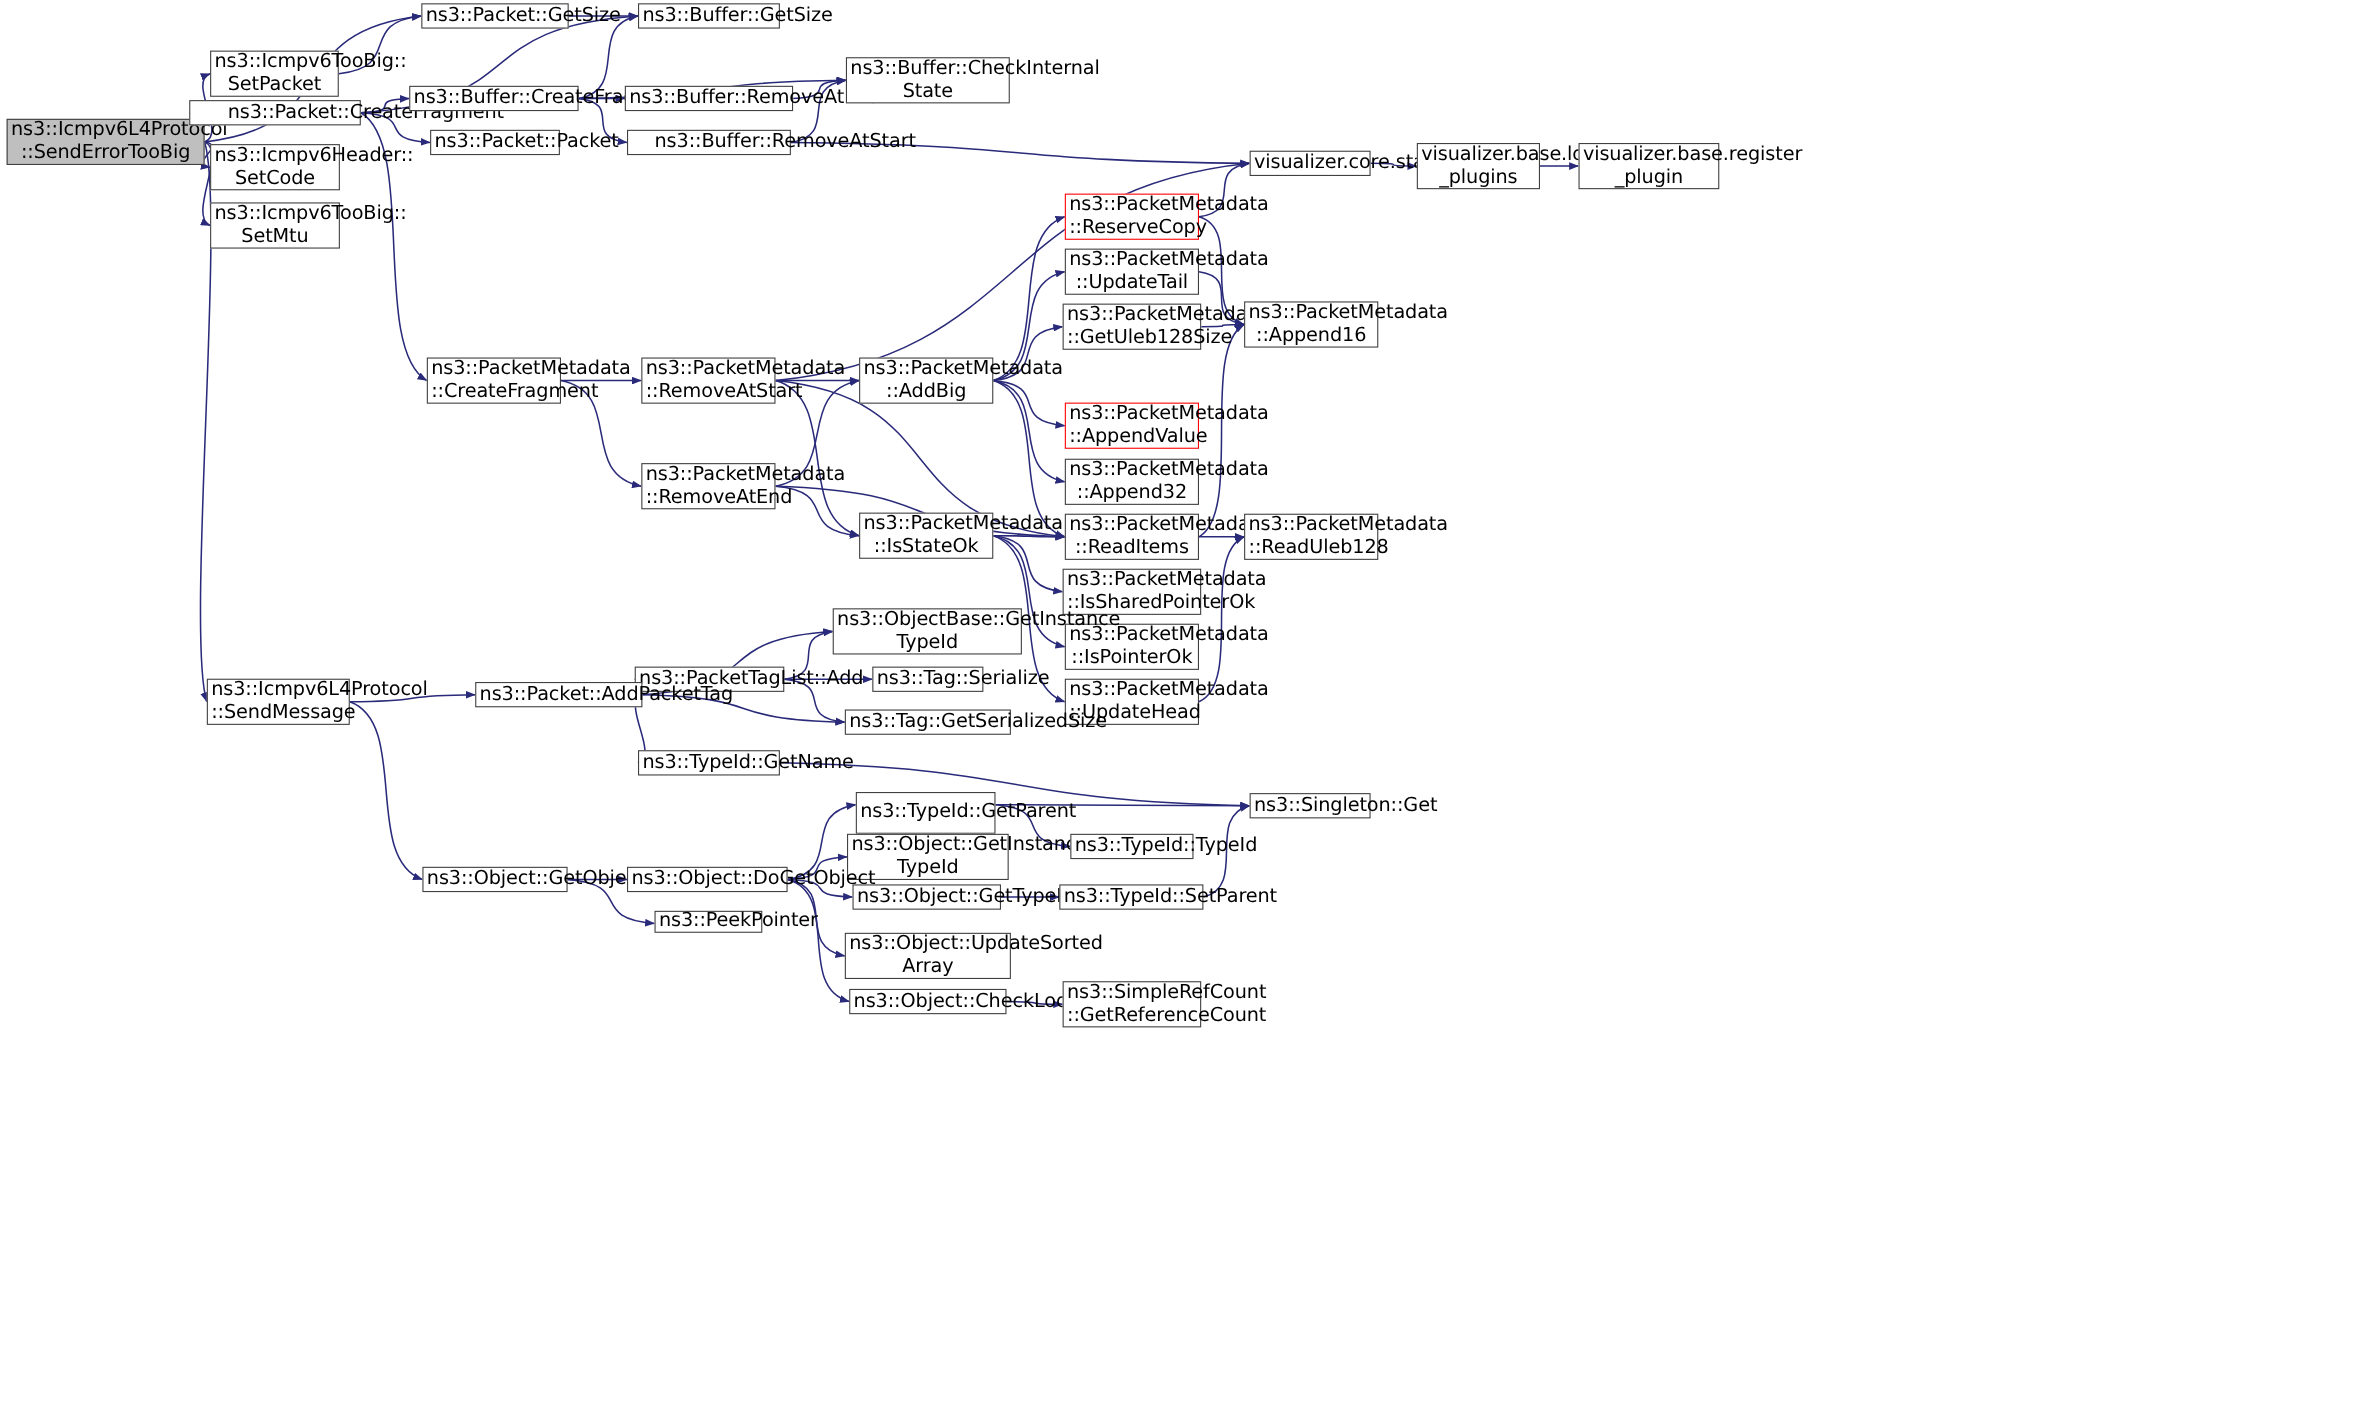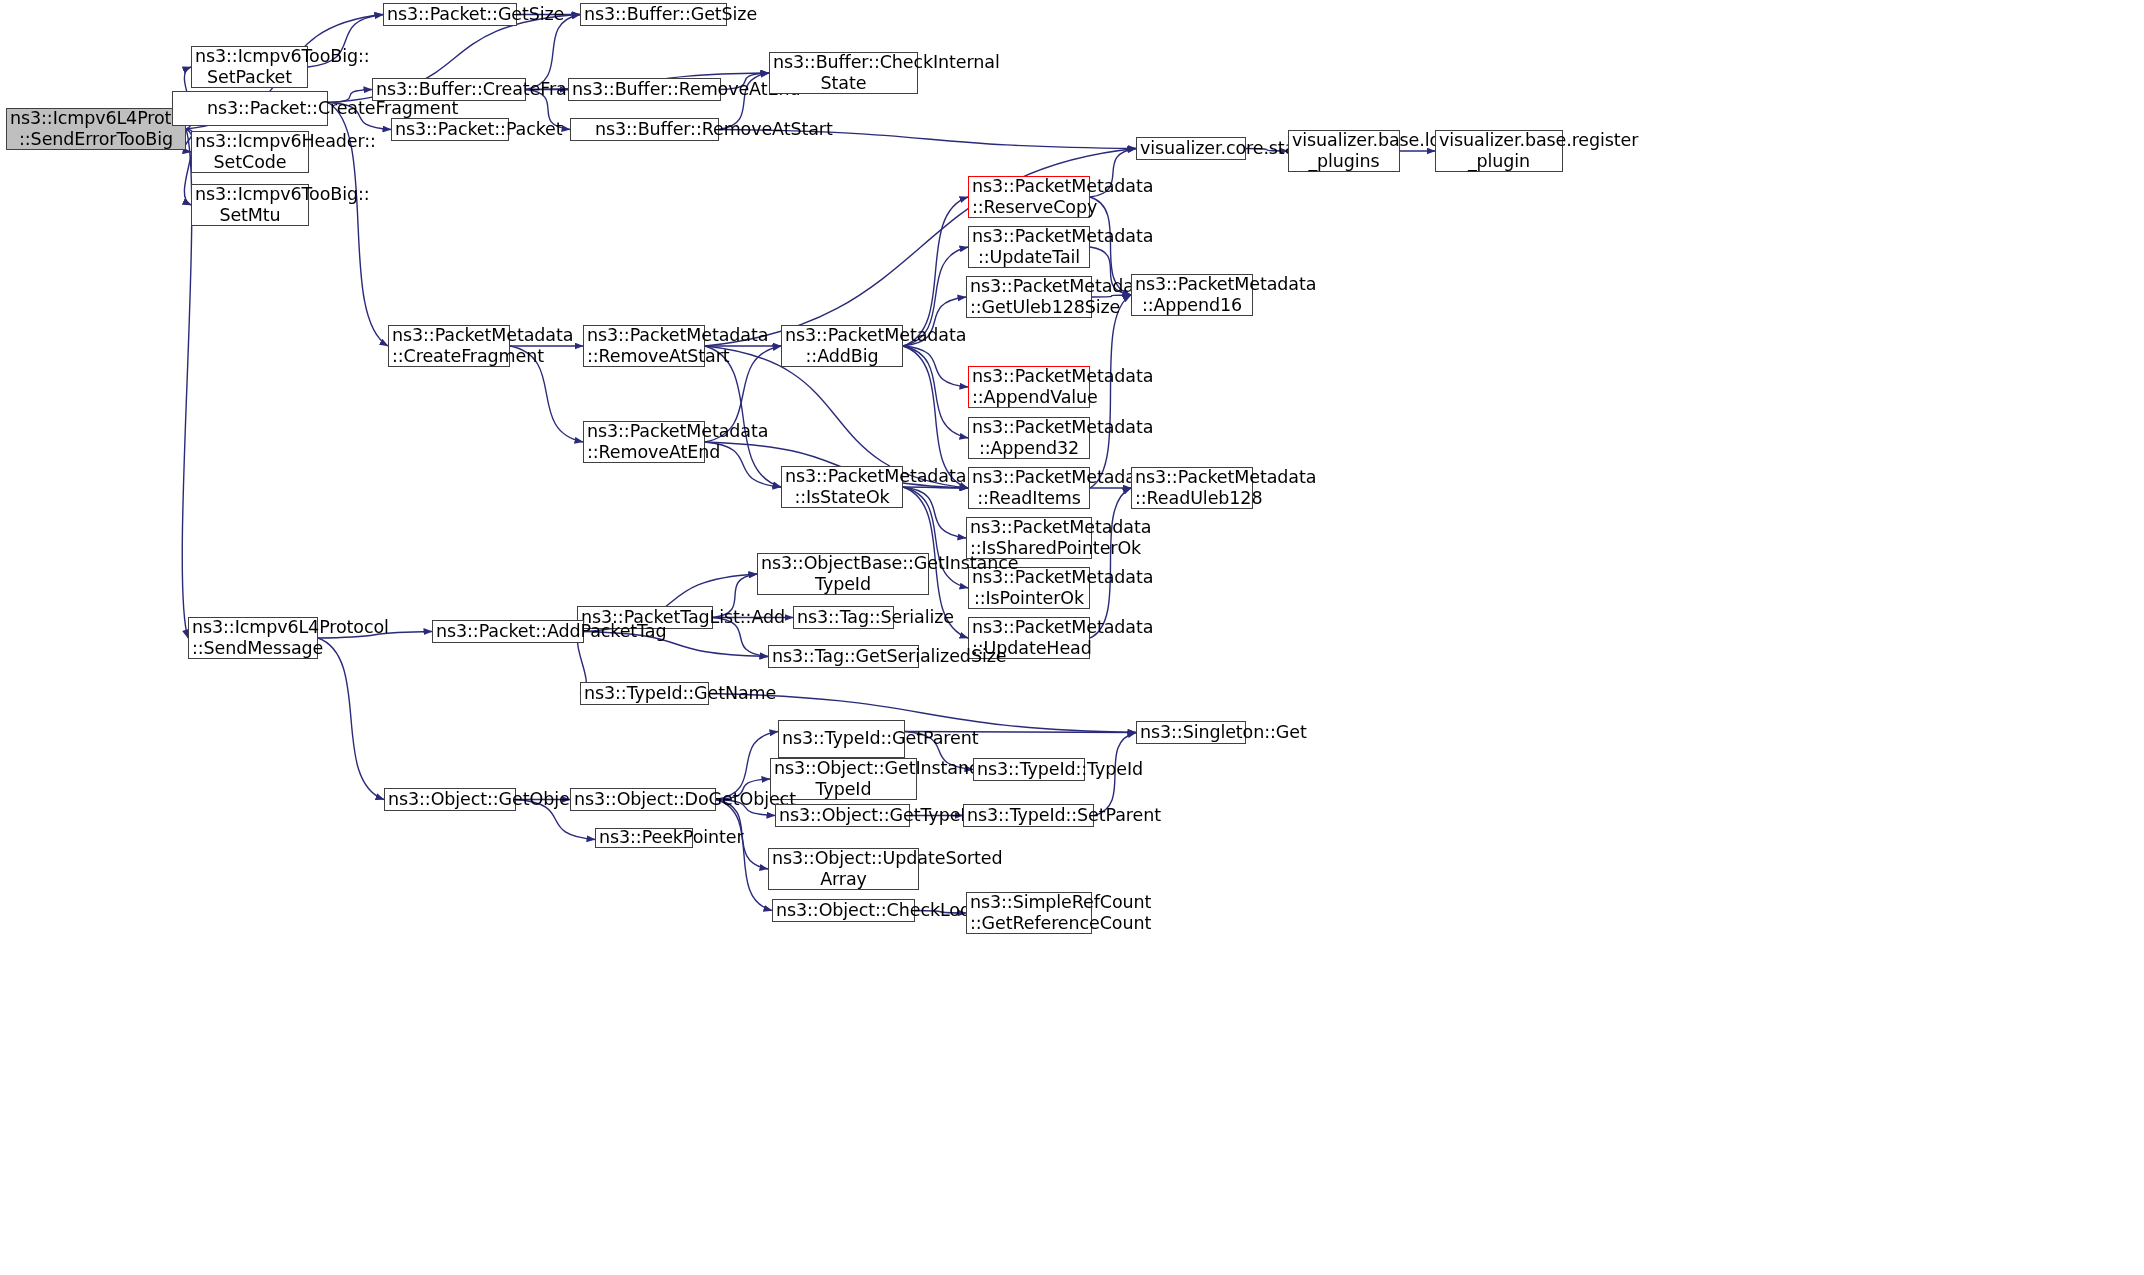--- a/index.html
+++ b/index.html
@@ -126,24 +126,24 @@
         <path d="M 716 799.5 C 764.8 812.82, 723.2 897.18, 772 910.5" fill="none" stroke="#2a2a7a" stroke-width="1.4" marker-end="url(#arrowhead)"></path>
         <path d="M 910 815.5 C 957.15 815.5, 915.85 815.5, 963 815.5" fill="none" stroke="#2a2a7a" stroke-width="1.4" marker-end="url(#arrowhead)"></path>
         <path d="M 1094 815.5 C 1135.1 805.54, 1094.9 742.46, 1136 732.5" fill="none" stroke="#2a2a7a" stroke-width="1.4" marker-end="url(#arrowhead)"></path>
         <path d="M 915 910.5 C 961.05 910.8, 919.95 912.7, 966 913" fill="none" stroke="#2a2a7a" stroke-width="1.4" marker-end="url(#arrowhead)"></path>
       </g>
   </svg>
   <div id="nodes-g">
       <div class="node root" style="left: 6px; top: 108px; width: 180px; height: 42px;"><span class="node-label">ns3::Icmpv6L4Protocol
 ::SendErrorTooBig</span></div>
       <div class="node" style="left: 383px; top: 3px; width: 134px; height: 23px;"><span class="node-label">ns3::Packet::GetSize</span></div>
-      <div class="node" style="left: 580px; top: 3px; width: 147px; height: 23px;"><span class="node-label">ns3::Buffer::GetSize</span></div>
+      <div class="node" style="left: 580px; top: 3px; width: 129px; height: 23px;"><span class="node-label">ns3::Buffer::GetSize</span></div>
       <div class="node" style="left: 191px; top: 46px; width: 117px; height: 42px;"><span class="node-label">ns3::Icmpv6TooBig::
 SetPacket</span></div>
-      <div class="node" style="left: 172px; top: 91px; width: 156px; height: 35px; padding-left: 34px;"><span class="node-label">ns3::Packet::CreateFragment</span></div>
+      <div class="node" style="left: 172px; top: 91px; width: 156px; height: 23px; padding-left: 34px;"><span class="node-label">ns3::Packet::CreateFragment</span></div>
       <div class="node" style="left: 372px; top: 78px; width: 154px; height: 23px;"><span class="node-label">ns3::Buffer::CreateFragment</span></div>
       <div class="node" style="left: 568px; top: 78px; width: 153px; height: 23px;"><span class="node-label">ns3::Buffer::RemoveAtEnd</span></div>
       <div class="node" style="left: 769px; top: 52px; width: 149px; height: 42px;"><span class="node-label">ns3::Buffer::CheckInternal
 State</span></div>
       <div class="node" style="left: 391px; top: 118px; width: 118px; height: 23px;"><span class="node-label">ns3::Packet::Packet</span></div>
       <div class="node" style="left: 570px; top: 118px; width: 149px; height: 23px; padding-left: 24px;"><span class="node-label">ns3::Buffer::RemoveAtStart</span></div>
       <div class="node" style="left: 191px; top: 131px; width: 118px; height: 42px;"><span class="node-label">ns3::Icmpv6Header::
 SetCode</span></div>
       <div class="node" style="left: 191px; top: 184px; width: 118px; height: 42px;"><span class="node-label">ns3::Icmpv6TooBig::
 SetMtu</span></div>

